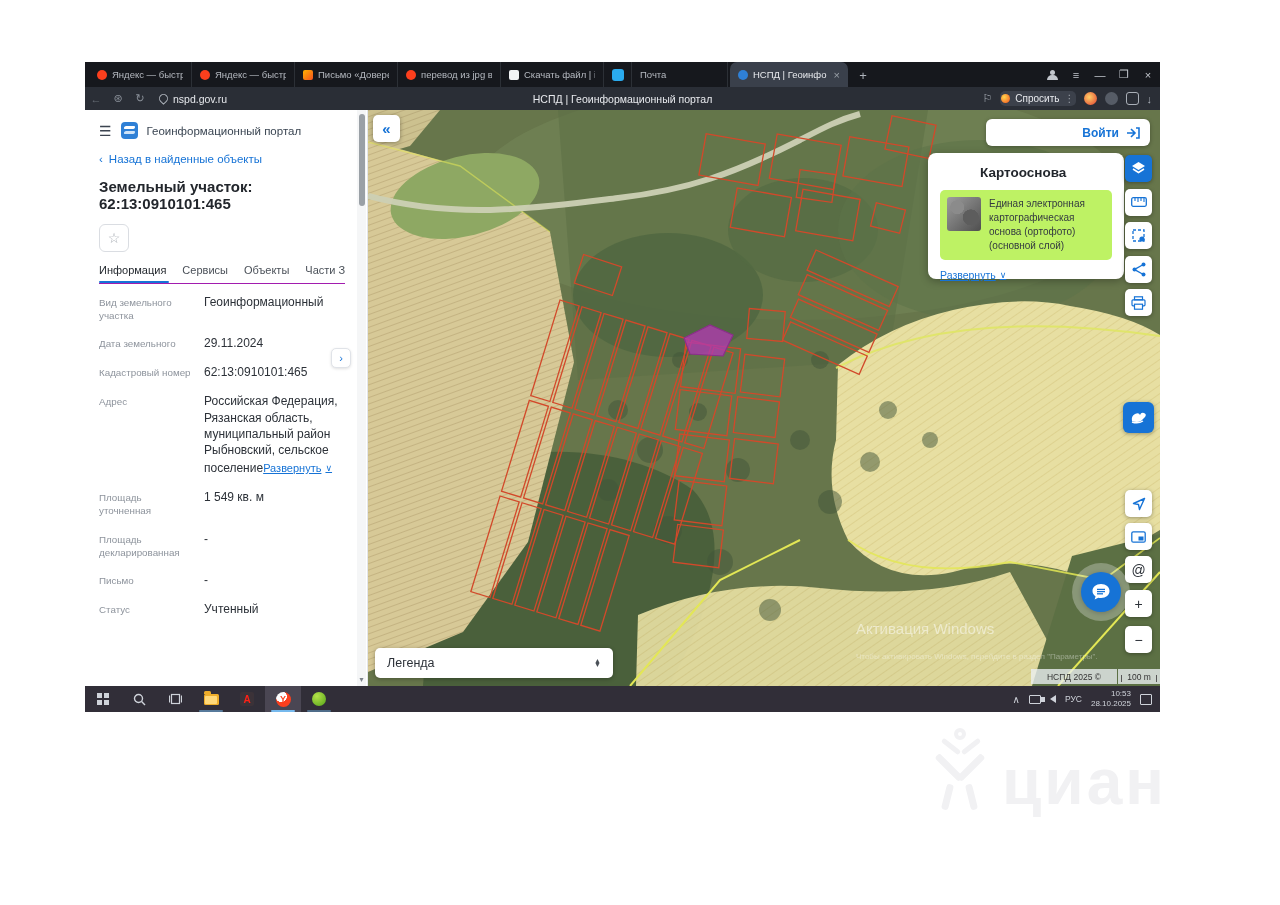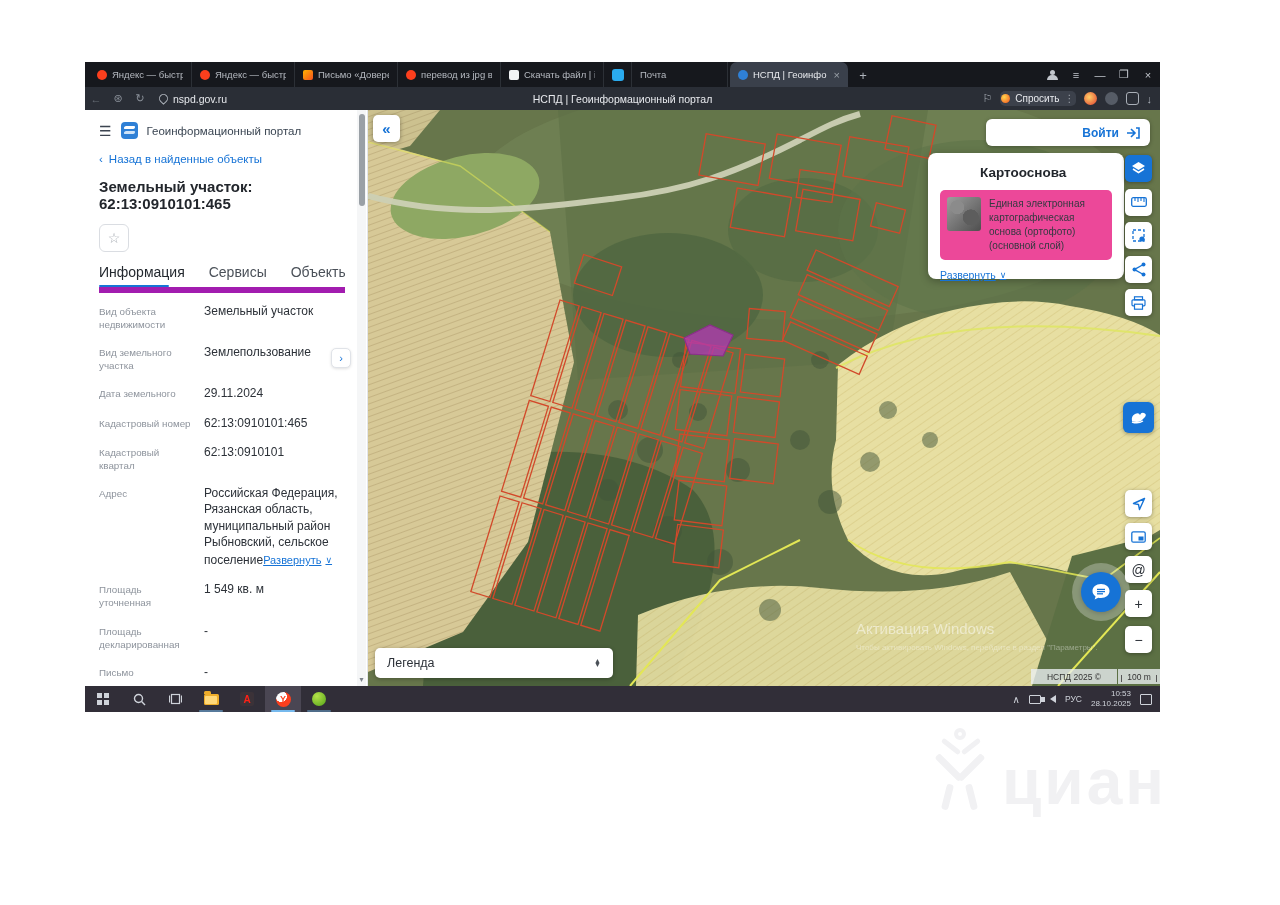--- a/index.html
+++ b/index.html
@@ -54,21 +54,21 @@
   .sb-inner { padding:12px 22px 0 14px; }
   .sb-head { display:flex; align-items:center; gap:9px; margin-bottom:14px; }
   .menu-ic { font-size:14px; color:#3c4450; }
   .logo { width:17px; height:17px; border-radius:4px; background:#2f80d6; position:relative; }
   .logo::before { content:""; position:absolute; left:3px; top:4px; width:11px; height:3px; background:#fff; border-radius:2px; transform:skewX(-20deg); }
   .logo::after { content:""; position:absolute; left:3px; top:9px; width:11px; height:3px; background:#cfe3f8; border-radius:2px; transform:skewX(-20deg); }
   .portal-title { font-size:11.5px; color:#3a4552; }
   .back-link { display:flex; align-items:center; gap:6px; color:#1673d6; font-size:11.5px; margin-bottom:13px; cursor:pointer; }
   .obj-title { font-size:15px; font-weight:700; color:#22262c; margin-bottom:12px; }
   .star-btn { width:30px; height:28px; border:1px solid #dadde2; border-radius:6px; display:flex; align-items:center; justify-content:center; color:#a9aeb5; font-size:14px; margin-bottom:12px; }
-  .sb-tabs { position:relative; display:flex; gap:24px; border-bottom:6px solid #a21caf; font-size:14px; color:#4a5058; white-space:nowrap; overflow:hidden; padding-bottom:7px; }
+  .sb-tabs { position:relative; display:flex; gap:16px; border-bottom:1px solid #a21caf; font-size:11px; color:#4a5058; white-space:nowrap; overflow:hidden; padding-bottom:7px; }
   .sb-tab { flex:0 0 auto; }
   .sb-tab.current { color:#23282e; }
   .tab-underline { position:absolute; left:0; bottom:0; width:70px; height:2.5px; background:#1673d6; border-radius:2px; }
   .tabs-more { position:absolute; right:16px; top:238px; width:20px; height:20px; background:#fff; border:1px solid #e0e3e8; border-radius:5px; box-shadow:0 1px 3px rgba(0,0,0,.12); display:flex; align-items:center; justify-content:center; color:#1673d6; font-size:11px; }
   .fields { padding:3px 0 0 0; }
   .field-row { display:grid; grid-template-columns:93px 1fr; column-gap:12px; padding:6.5px 0; }
   .field-label { font-size:9.8px; color:#8d939c; line-height:1.35; padding-top:2px; }
   .field-value { font-size:12px; color:#2c3138; line-height:1.35; }
   .expand-link { display:inline-flex; align-items:center; gap:4px; color:#1673d6; font-size:11px; text-decoration:underline; margin-top:3px; cursor:pointer; }
   .expand-link .chev { font-size:9px; text-decoration:none; }
@@ -80,39 +80,39 @@
   
   .map { position:relative; width:792px; height:576px; overflow:hidden; background:#67764b; flex:0 0 auto; }
   .map svg.base { position:absolute; left:0; top:0; }
   .mapbtn { position:absolute; width:27px; height:27px; background:#fff; border-radius:5px; box-shadow:0 1px 4px rgba(0,0,0,.35); display:flex; align-items:center; justify-content:center; color:#1673d6; }
   .mapbtn.active { background:#1673d6; color:#fff; }
   .mapbtn svg { display:block; }
   .collapse-btn { left:5px; top:5px; font-size:15px; font-weight:700; }
   .login-btn { position:absolute; left:618px; top:9px; width:164px; height:27px; background:#fff; border-radius:6px; box-shadow:0 1px 4px rgba(0,0,0,.3); display:flex; align-items:center; justify-content:flex-end; gap:7px; padding:0 10px; color:#1673d6; font-size:12px; font-weight:600; }
   .layers-panel { position:absolute; left:560px; top:43px; width:196px; height:126px; background:#fff; border-radius:8px; box-shadow:0 2px 8px rgba(0,0,0,.3); padding:12px 12px 10px 12px; }
   .layers-title { font-size:13.5px; font-weight:700; color:#22262c; margin-bottom:10px;padding-left:40px; }
-  .layer-row { display:flex; gap:8px; background:#ec4899; border-radius:5px; padding:7px; }
+  .layer-row { display:flex; gap:8px; background:#bef264; border-radius:5px; padding:7px; }
   .layer-thumb { width:34px; height:34px; border-radius:3px; flex:0 0 auto; background:
       radial-gradient(circle at 30% 30%, #8b8b8b 0 20%, transparent 21%),
       radial-gradient(circle at 70% 60%, #5d5d5d 0 25%, transparent 26%),
       linear-gradient(135deg,#9e9e9e,#4e4e4e); }
   .layer-name { font-size:10px; color:#333940; line-height:1.4; }
   .layers-expand { display:inline-flex; align-items:center; gap:4px; margin-top:9px; color:#1673d6; font-size:10.5px; text-decoration:underline; cursor:pointer; }
   .legend-bar { position:absolute; left:7px; top:538px; width:238px; height:30px; background:#fff; border-radius:5px; box-shadow:0 1px 4px rgba(0,0,0,.3); display:flex; align-items:center; justify-content:space-between; padding:0 12px; }
   .legend-label { font-size:12.5px; color:#2c3138; }
   .updown { display:flex; flex-direction:column; line-height:.6; color:#4a5058; font-size:7px; }
   .chat-btn { position:absolute; left:713px; top:462px; width:40px; height:40px; border-radius:50%; background:#1673d6; display:flex; align-items:center; justify-content:center; box-shadow:0 0 0 9px rgba(255,255,255,.28), 0 1px 5px rgba(0,0,0,.4); }
   .bird-btn { position:absolute; left:755px; top:292px; width:31px; height:31px; border-radius:6px; background:#1673d6; display:flex; align-items:center; justify-content:center; box-shadow:0 1px 4px rgba(0,0,0,.35); }
   .scale-c { position:absolute; left:663px; top:559px; width:86px; height:15px; background:rgba(236,241,243,.78); font-size:8.5px; color:#333; display:flex; align-items:center; justify-content:center; }
   .scale-d { position:absolute; left:750px; top:559px; width:42px; height:15px; background:rgba(236,241,243,.78); font-size:8.5px; color:#333; display:flex; align-items:center; justify-content:center; }
   .scale-d::before, .scale-d::after { content:""; position:absolute; bottom:2px; width:1px; height:7px; background:#555; }
   .scale-d::before { left:3px; } .scale-d::after { right:3px; }
   .win-wm { position:absolute; left:488px; top:510px; color:rgba(255,255,255,.5); }
   .win-wm .l1 { font-size:15px; }
-  .win-wm .l2 { font-size:8px; color:rgba(255,255,255,.38); margin-top:6px; width:270px; }
+  .win-wm .l2 { font-size:8px; color:rgba(255,255,255,.38); margin-top:15px; width:270px; }
 
   
   .taskbar { position:absolute; left:85px; top:686px; width:1075px; height:26px; background:#312e38; display:flex; align-items:center; }
   .tb-ic { width:36px; height:26px; display:flex; align-items:center; justify-content:center; position:relative; }
   .tb-ic.hl { background:#4a4653; }
   .runline { position:absolute; bottom:0; left:6px; right:6px; height:2px; background:#76b9ed; border-radius:1px; }
   .start-ic { width:12px; height:12px; display:grid; grid-template-columns:5px 5px; grid-template-rows:5px 5px; gap:1.5px; }
   .start-ic i { background:#cfd3da; }
   .folder-ic { width:15px; height:11px; background:#eead2a; border-radius:1.5px; position:relative; }
   .folder-ic::before { content:""; position:absolute; left:0; top:-2.5px; width:7px; height:3px; background:#eead2a; border-radius:1.5px 1.5px 0 0; }
@@ -235,38 +235,30 @@
           <div class="star-btn">☆</div>
           <div class="sb-tabs" id="sbTabs">
               <span class="sb-tab current">Информация</span>
               <span class="sb-tab">Сервисы</span>
               <span class="sb-tab">Объекты</span>
               <span class="sb-tab">Части ЗУ</span>
               <span class="tab-underline"></span>
             </div>
           <div class="fields" id="fields">
               <div class="field-row">
-                <div class="field-label">Вид объекта недвижимости</div>
-                <div class="field-value"><span>Земельный участок</span></div>
-              </div>
-              <div class="field-row">
                 <div class="field-label">Вид земельного участка</div>
-                <div class="field-value"><span>Землепользование</span></div>
+                <div class="field-value"><span>Геоинформационный</span></div>
               </div>
               <div class="field-row">
                 <div class="field-label">Дата земельного</div>
                 <div class="field-value"><span>29.11.2024</span></div>
               </div>
               <div class="field-row">
                 <div class="field-label">Кадастровый номер</div>
                 <div class="field-value"><span>62:13:0910101:465</span></div>
-              </div>
-              <div class="field-row">
-                <div class="field-label">Кадастровый квартал</div>
-                <div class="field-value"><span>62:13:0910101</span></div>
               </div>
               <div class="field-row">
                 <div class="field-label">Адрес</div>
                 <div class="field-value"><span>Российская Федерация, Рязанская область, муниципальный район Рыбновский, сельское поселение</span><div class="expand-link">
                     <span>Развернуть</span>
                     <span class="chev">∨</span>
                   </div></div>
               </div>
               <div class="field-row">
                 <div class="field-label">Площадь уточненная</div>

